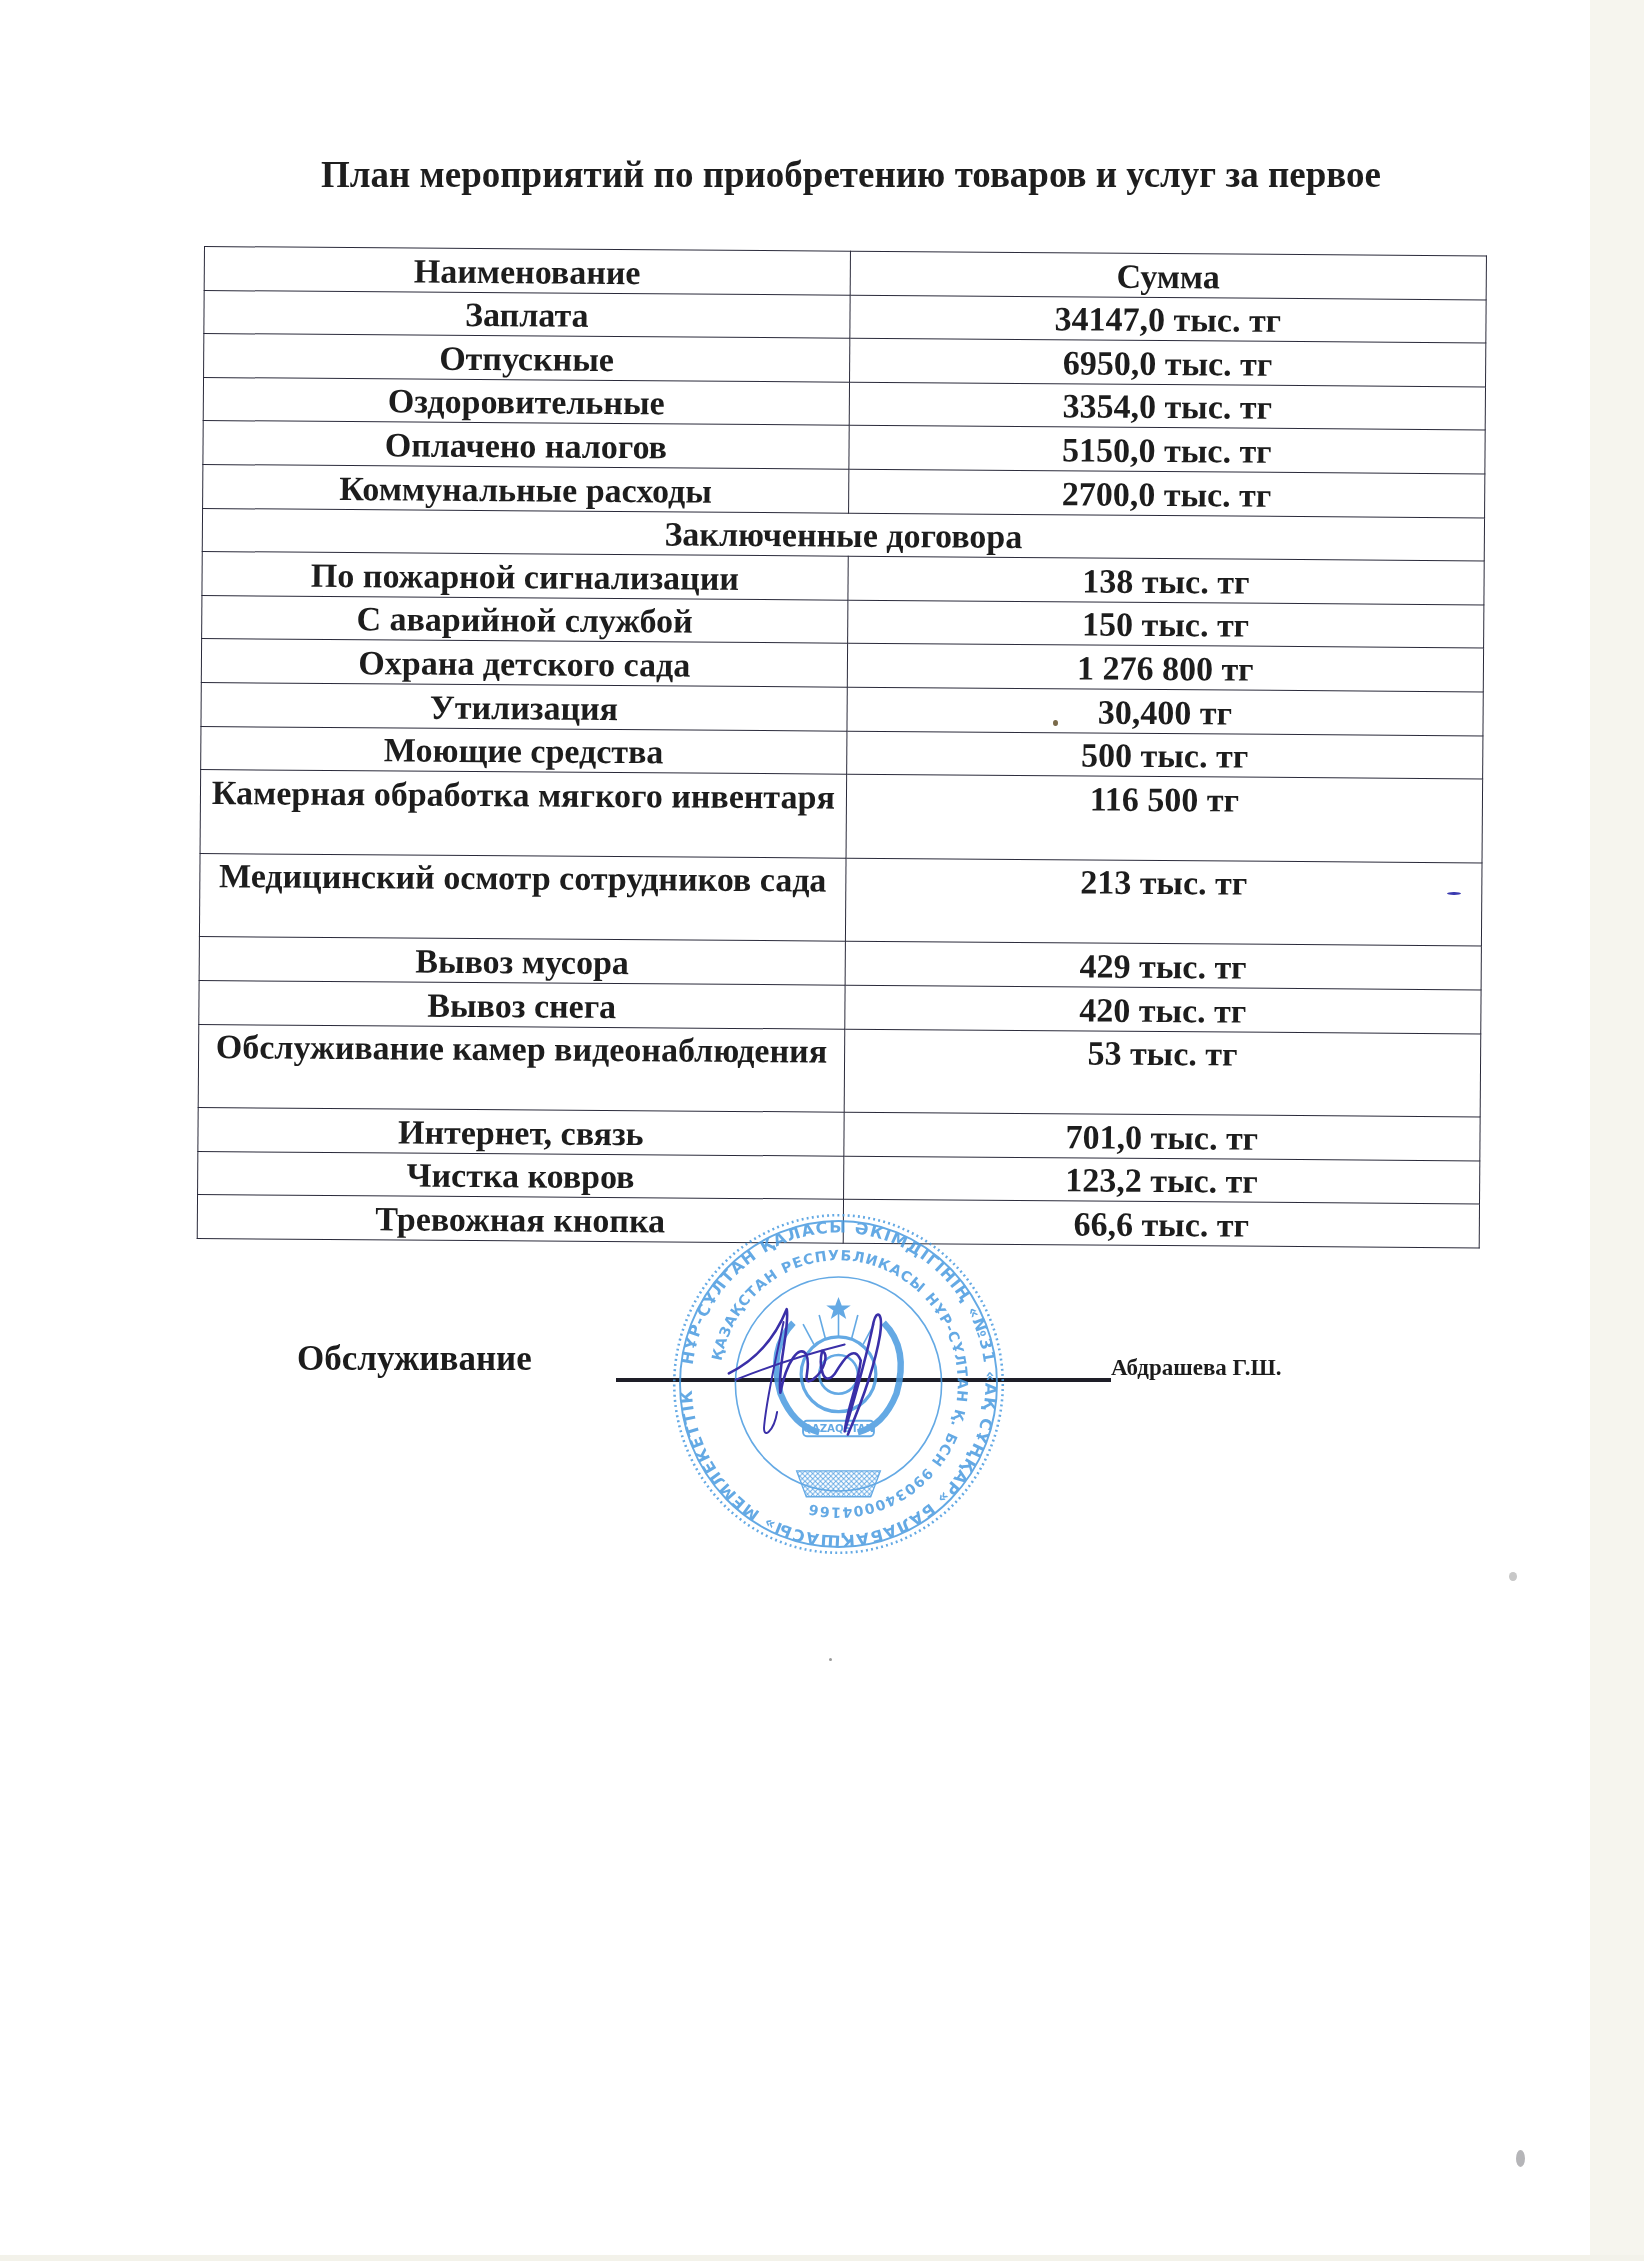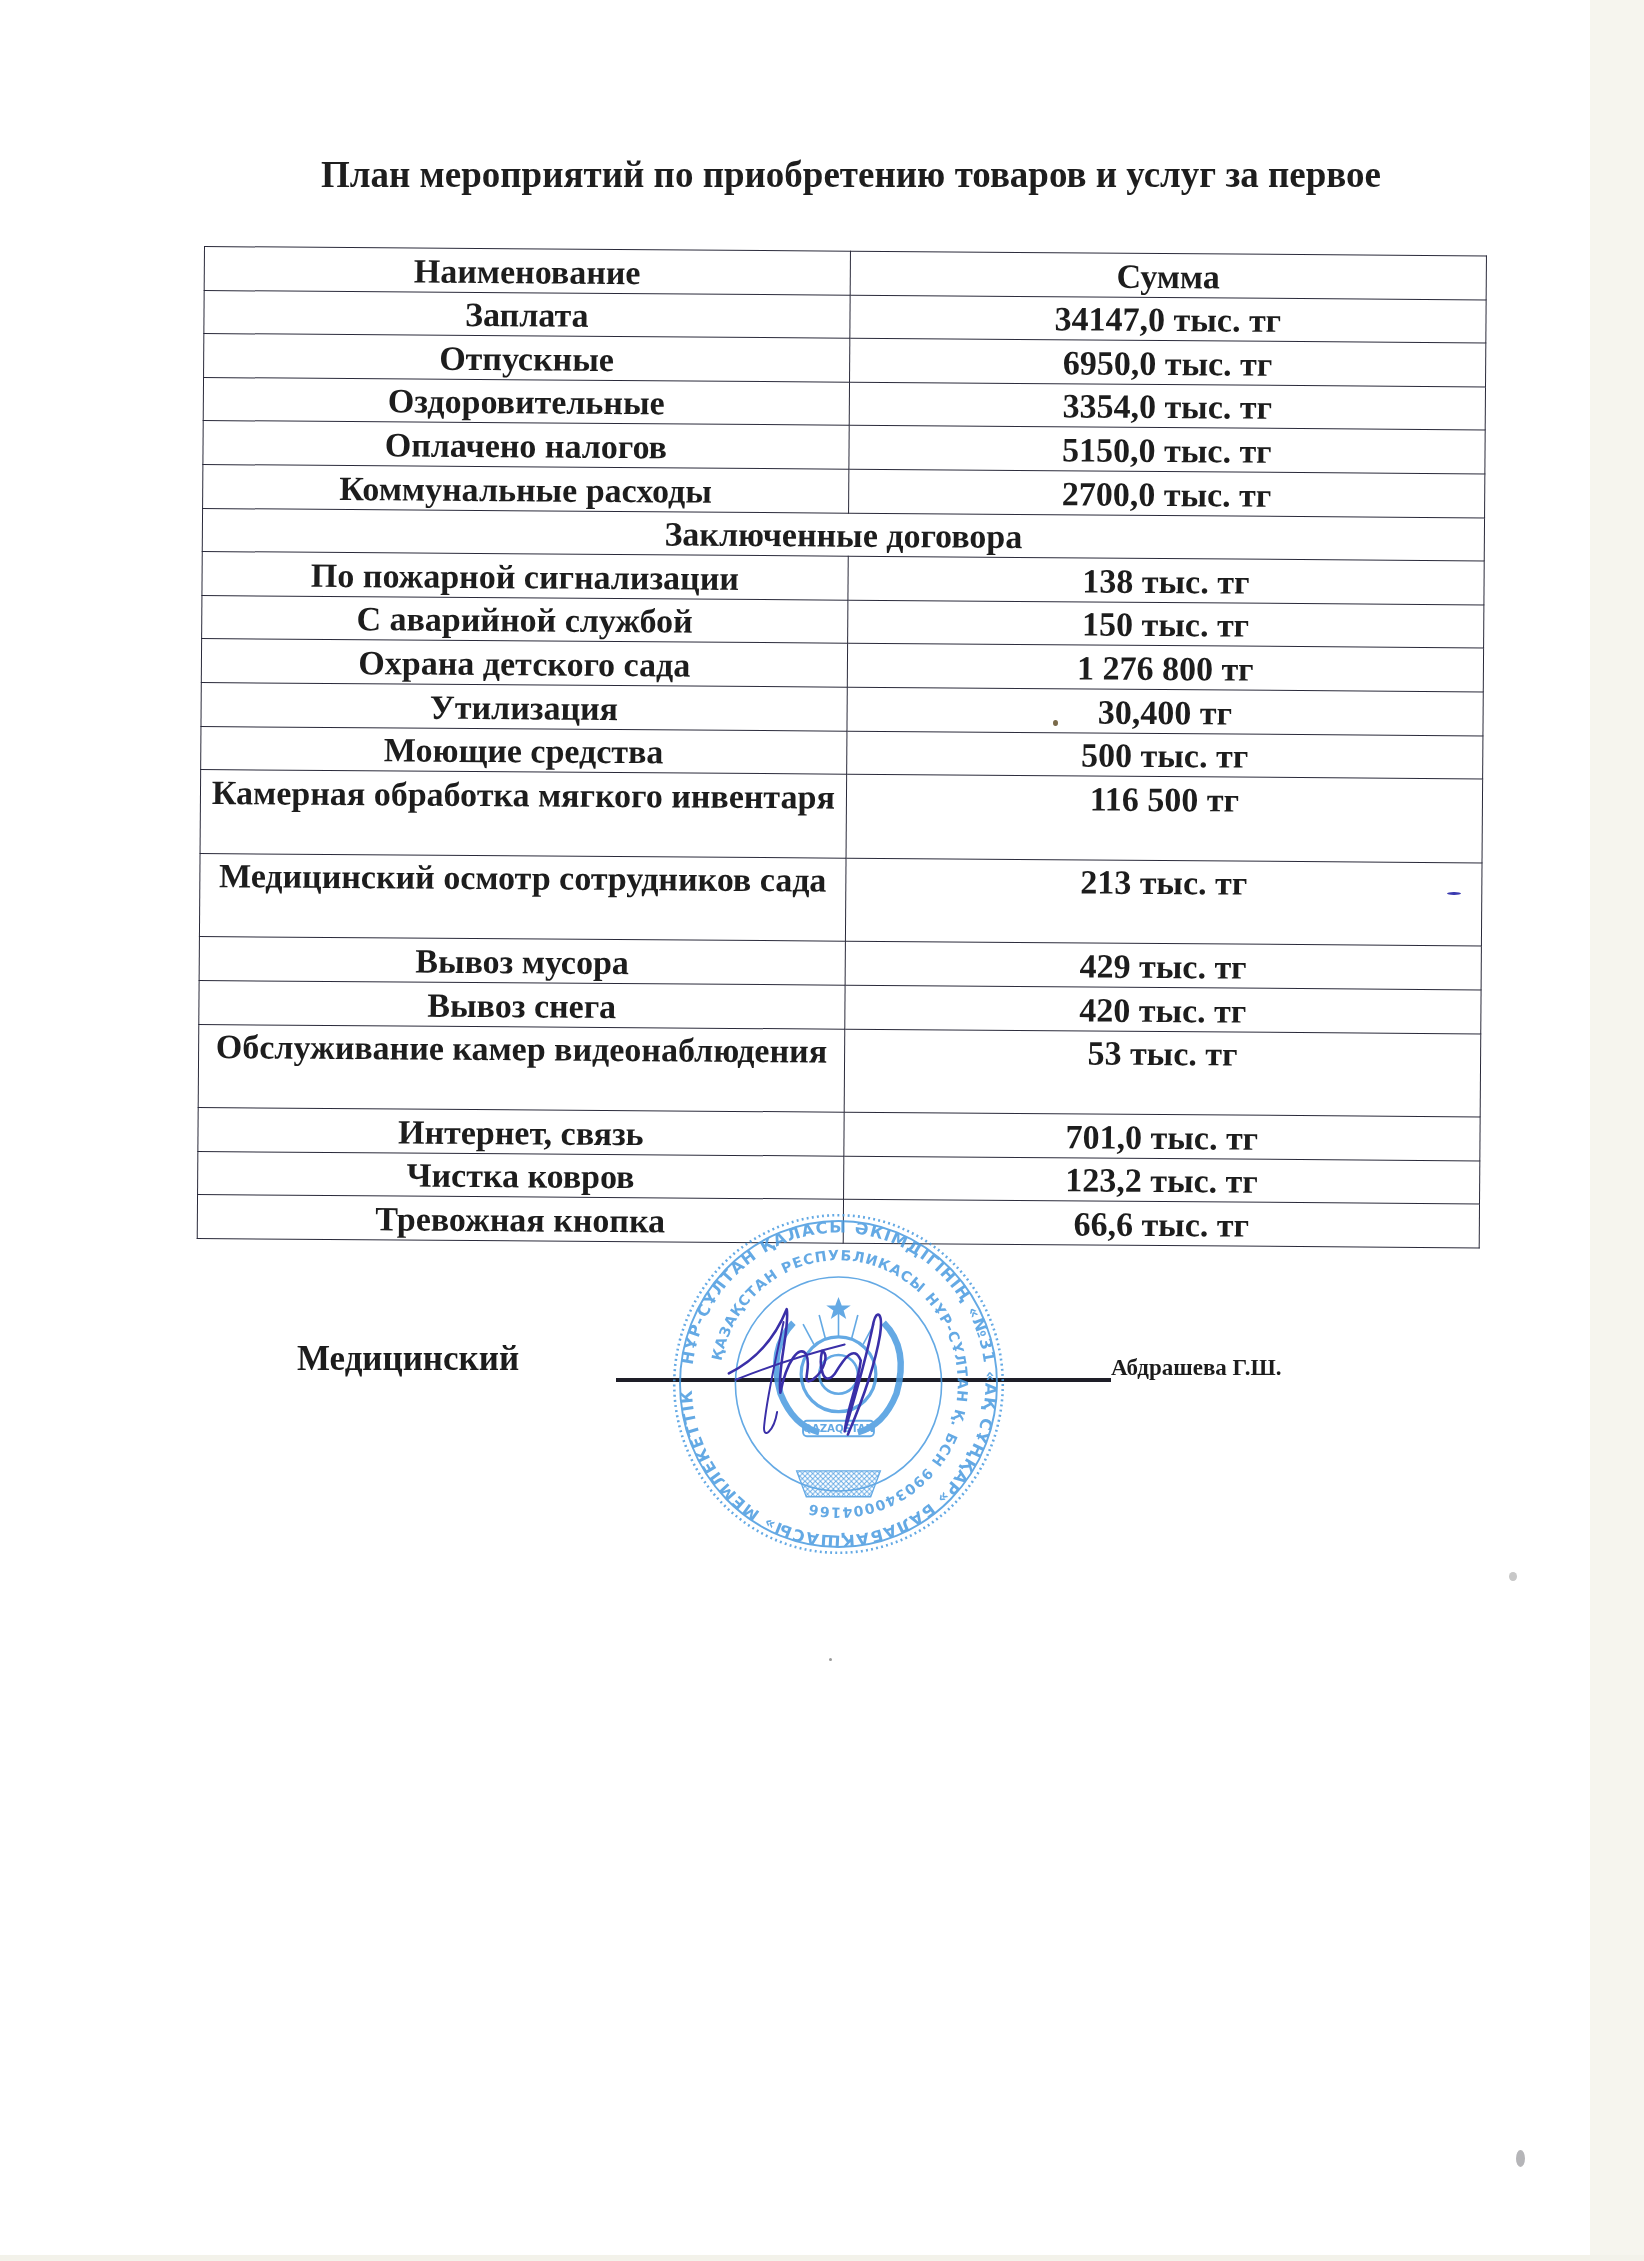--- a/index.html
+++ b/index.html
@@ -149,21 +149,21 @@
         <td>123,2 тыс. тг</td>
       </tr>
       <tr>
         <td class="name">Тревожная кнопка</td>
         <td>66,6 тыс. тг</td>
       </tr>
     </tbody>
 </table>
 
 <div>
-  <div class="sig-role">Медицинский</div>
+  <div class="sig-role">Обслуживание</div>
   <div class="sig-line"></div>
   <div class="sig-name">Абдрашева Г.Ш.</div>
 </div>
 
 <svg class="stamp" viewBox="0 0 520 530">
   <defs>
     <path id="stampOuter" d="M260,265 m-228,0 a228,235 0 1,1 456,0 a228,235 0 1,1 -456,0"></path>
     <path id="stampInner" d="M260,265 m-185,0 a185,192 0 1,1 370,0 a185,192 0 1,1 -370,0"></path>
     <pattern id="hatch" width="8" height="8" patternUnits="userSpaceOnUse">
       <path d="M0,0 L8,8 M8,0 L0,8" stroke="#4a9be0" stroke-width="1.4"></path>

